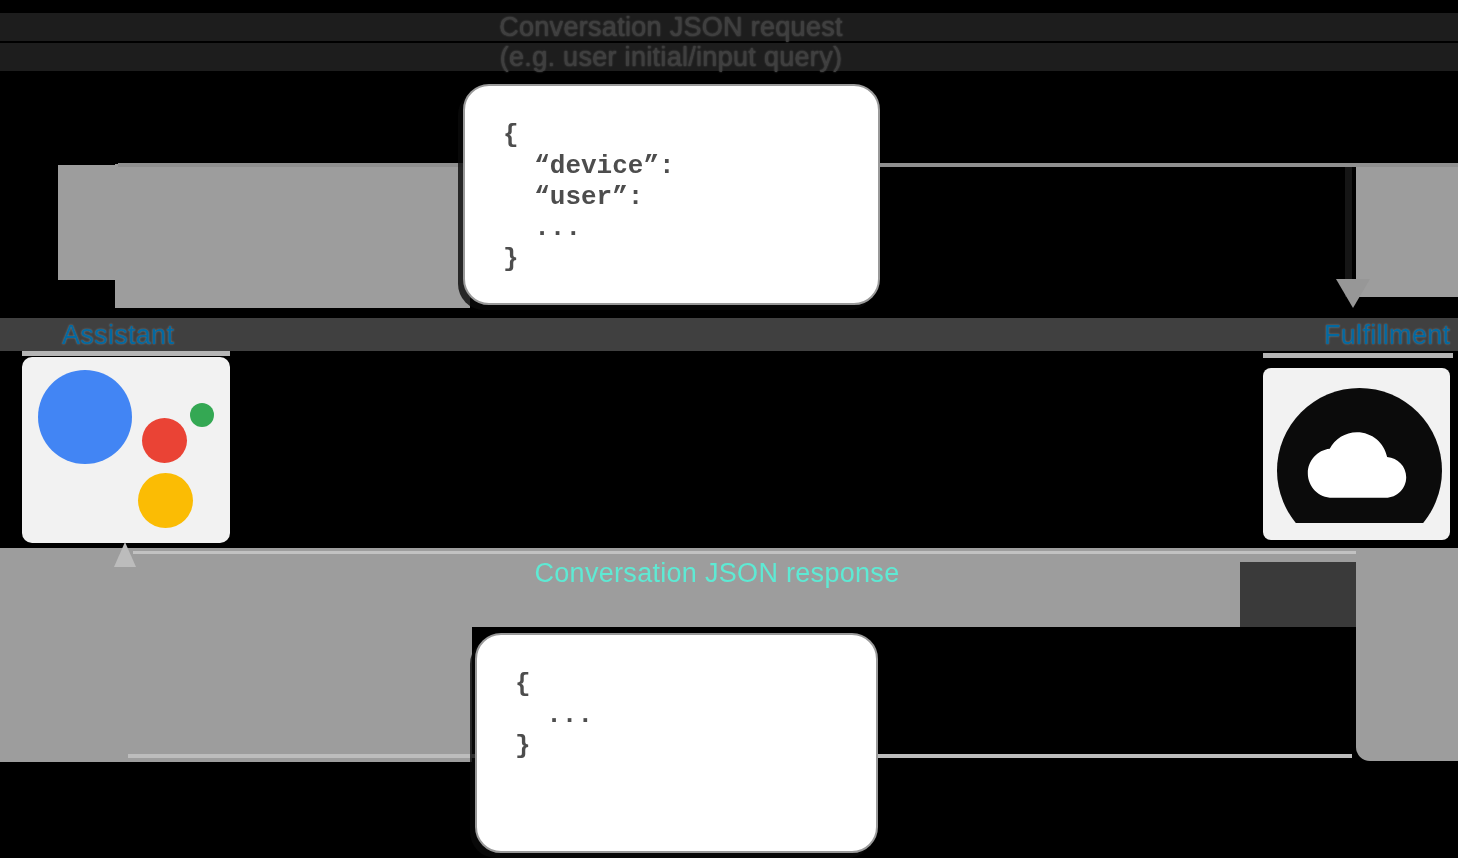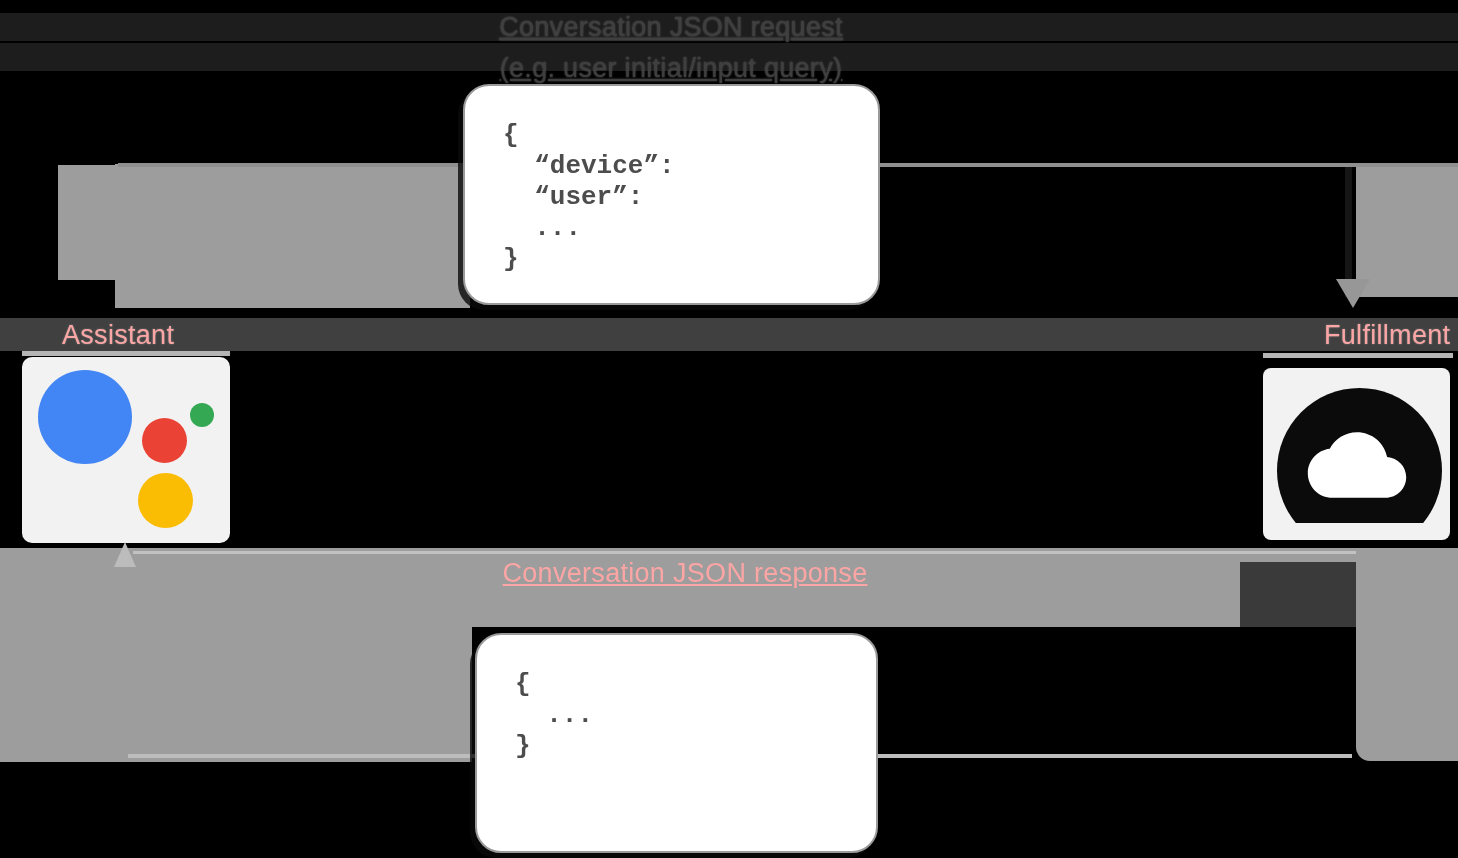--- a/index.html
+++ b/index.html
@@ -2,36 +2,36 @@
 <html><head>
 <meta charset="utf-8">
 <style>
   html,body{margin:0;padding:0;background:#000;}
   #stage{position:relative;width:1458px;height:858px;background:#000;overflow:hidden;
          font-family:"Liberation Sans",sans-serif;}
   .abs{position:absolute;}
   
   .dimrow{background:#1d1d1d;left:0;width:1458px;height:28px;}
   .flowlabel{left:0;width:1342px;text-align:center;font-size:27px;line-height:28px;
-             color:#3f3f3f;text-shadow:0 0 2px rgba(255,255,255,0.28);letter-spacing:.3px;text-decoration:underline;}
-  .flowlabel.resp{width:1370px;text-shadow:none;color:#fca5a5;}
+             color:#3f3f3f;text-shadow:0 0 2px rgba(255,255,255,0.28);letter-spacing:.3px;}
+  .flowlabel.resp{width:1370px;text-shadow:none;color:#5eead4;padding-left:32px;}
   
   .band{background:#9d9d9d;}
   
   .req-line{left:118px;top:163px;width:1340px;height:4px;background:#8f8f8f;}
   .req-vline{left:1345px;top:167px;width:7px;height:130px;background:#151515;}
   .arrow-down{left:1336px;top:279px;width:0;height:0;border-left:17px solid transparent;
               border-right:17px solid transparent;border-top:29px solid #979797;}
   .arrow-up{left:114px;top:542px;width:0;height:0;border-left:11px solid transparent;
             border-right:11px solid transparent;border-bottom:25px solid #bcbcbc;}
   .resp-line-top{left:133px;top:551px;width:1223px;height:3px;background:#c2c2c2;}
   .resp-line-bottom{left:128px;top:754px;width:1224px;height:4px;background:#bdbdbd;}
   
   .actorsbar{left:0;top:318px;width:1458px;height:33px;background:#404040;}
-  .actorlabel{top:318px;height:33px;line-height:34px;font-size:27px;color:#fca5a5;
+  .actorlabel{top:318px;height:33px;line-height:34px;font-size:27px;color:#0369a1;
               text-shadow:0 0 2px rgba(255,255,255,0.35);letter-spacing:.3px;}
   
   .edge-strip{background:#b5b5b5;height:5px;}
   .logo-box{left:22px;top:357px;width:208px;height:186px;background:#f2f2f2;border-radius:10px;}
   .circle{border-radius:50%;}
   .cloud-box{left:1263px;top:368px;width:187px;height:172px;background:#f2f2f2;border-radius:8px;}
   .cloud-clip{left:0;top:0;width:187px;height:155px;overflow:hidden;border-radius:8px 8px 0 0;}
   .cloud-circle{left:14px;top:20px;width:165px;height:165px;background:#0b0b0b;border-radius:50%;}
   
   .jsonbox{background:#ffffff;border:2px solid #9a9a9a;border-radius:26px;
@@ -41,21 +41,21 @@
             font-weight:bold;font-size:26px;line-height:31px;color:#4d4d4d;}
 </style>
 </head>
 <body>
 
 <div id="stage">
 
   <div class="abs dimrow" style="top:13px"></div>
   <div class="abs dimrow" style="top:43px"></div>
   <div class="abs flowlabel" style="top:13px">Conversation JSON request</div>
-  <div class="abs flowlabel" style="top:54px">(e.g. user initial/input query)</div>
+  <div class="abs flowlabel" style="top:43px">(e.g. user initial/input query)</div>
 
   <div class="abs band" style="left:58px;top:165px;width:57px;height:115px"></div>
   <div class="abs band" style="left:115px;top:164px;width:355px;height:144px"></div>
   <div class="abs band" style="left:1356px;top:166px;width:102px;height:131px"></div>
   <div class="abs req-line"></div>
   <div class="abs req-vline"></div>
   <div class="abs arrow-down"></div>
 
   <div class="abs jsonbox" style="left:463px;top:84px;width:417px;height:221px">
     <div class="codeline">{</div>

